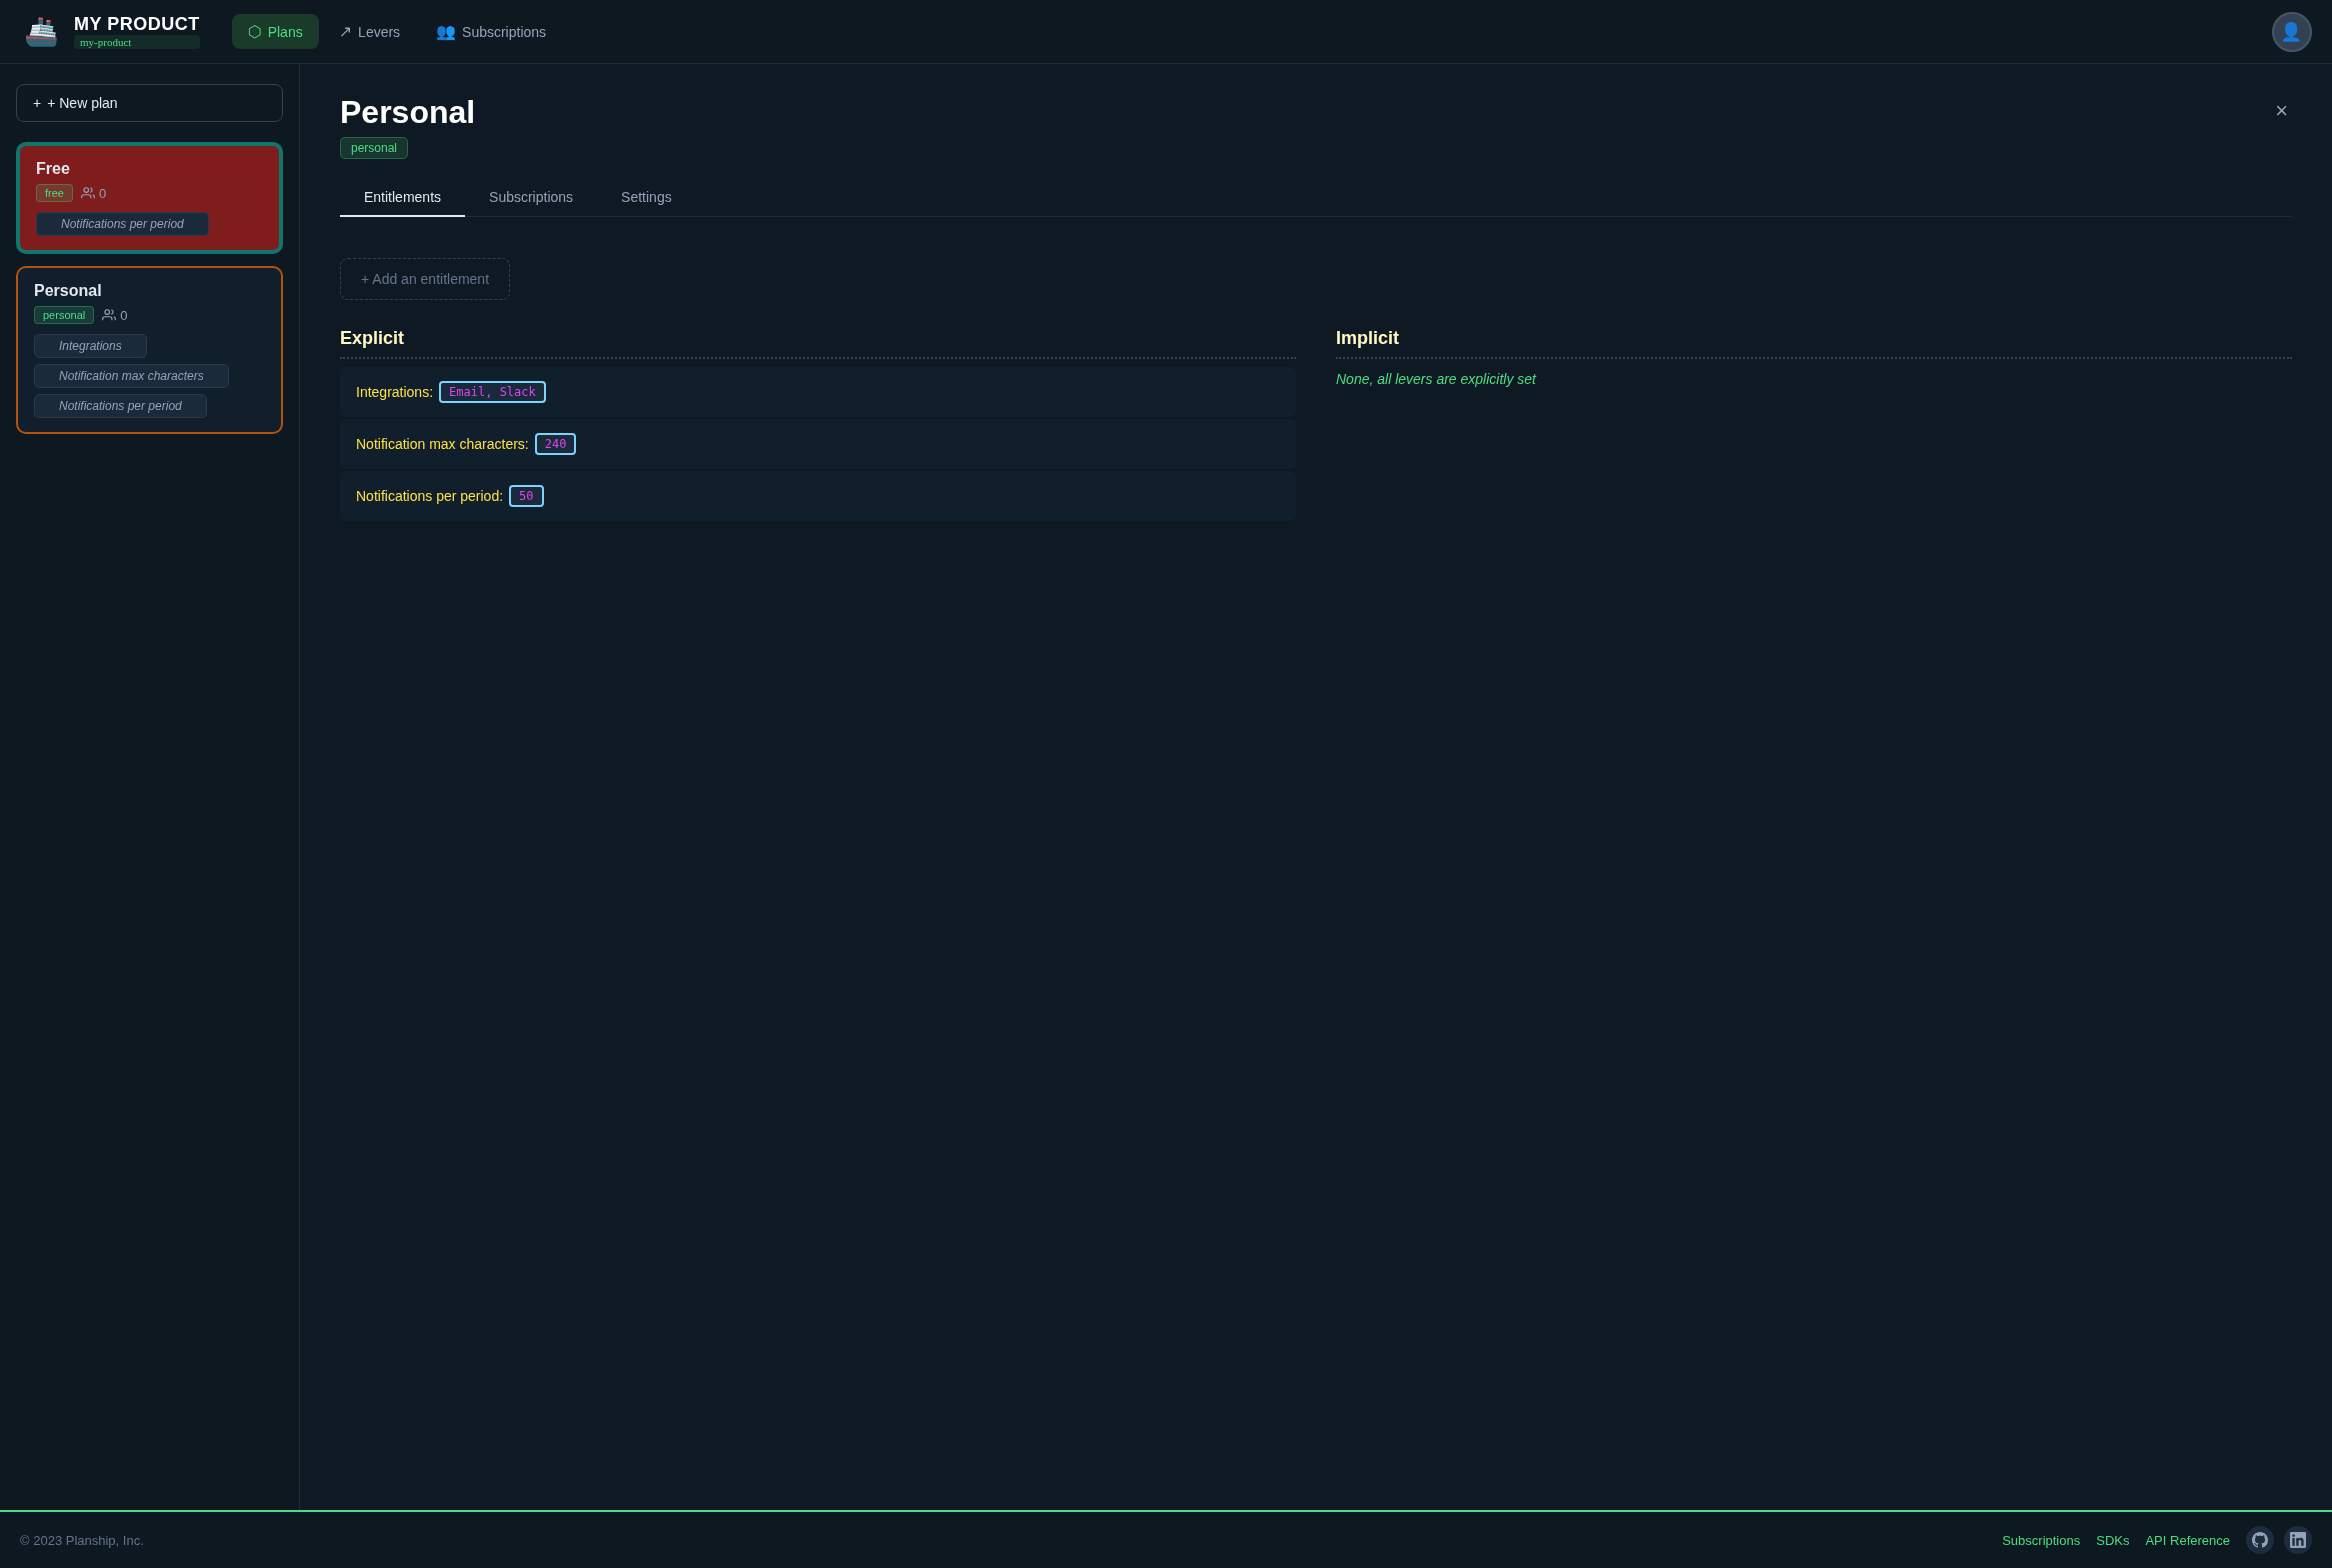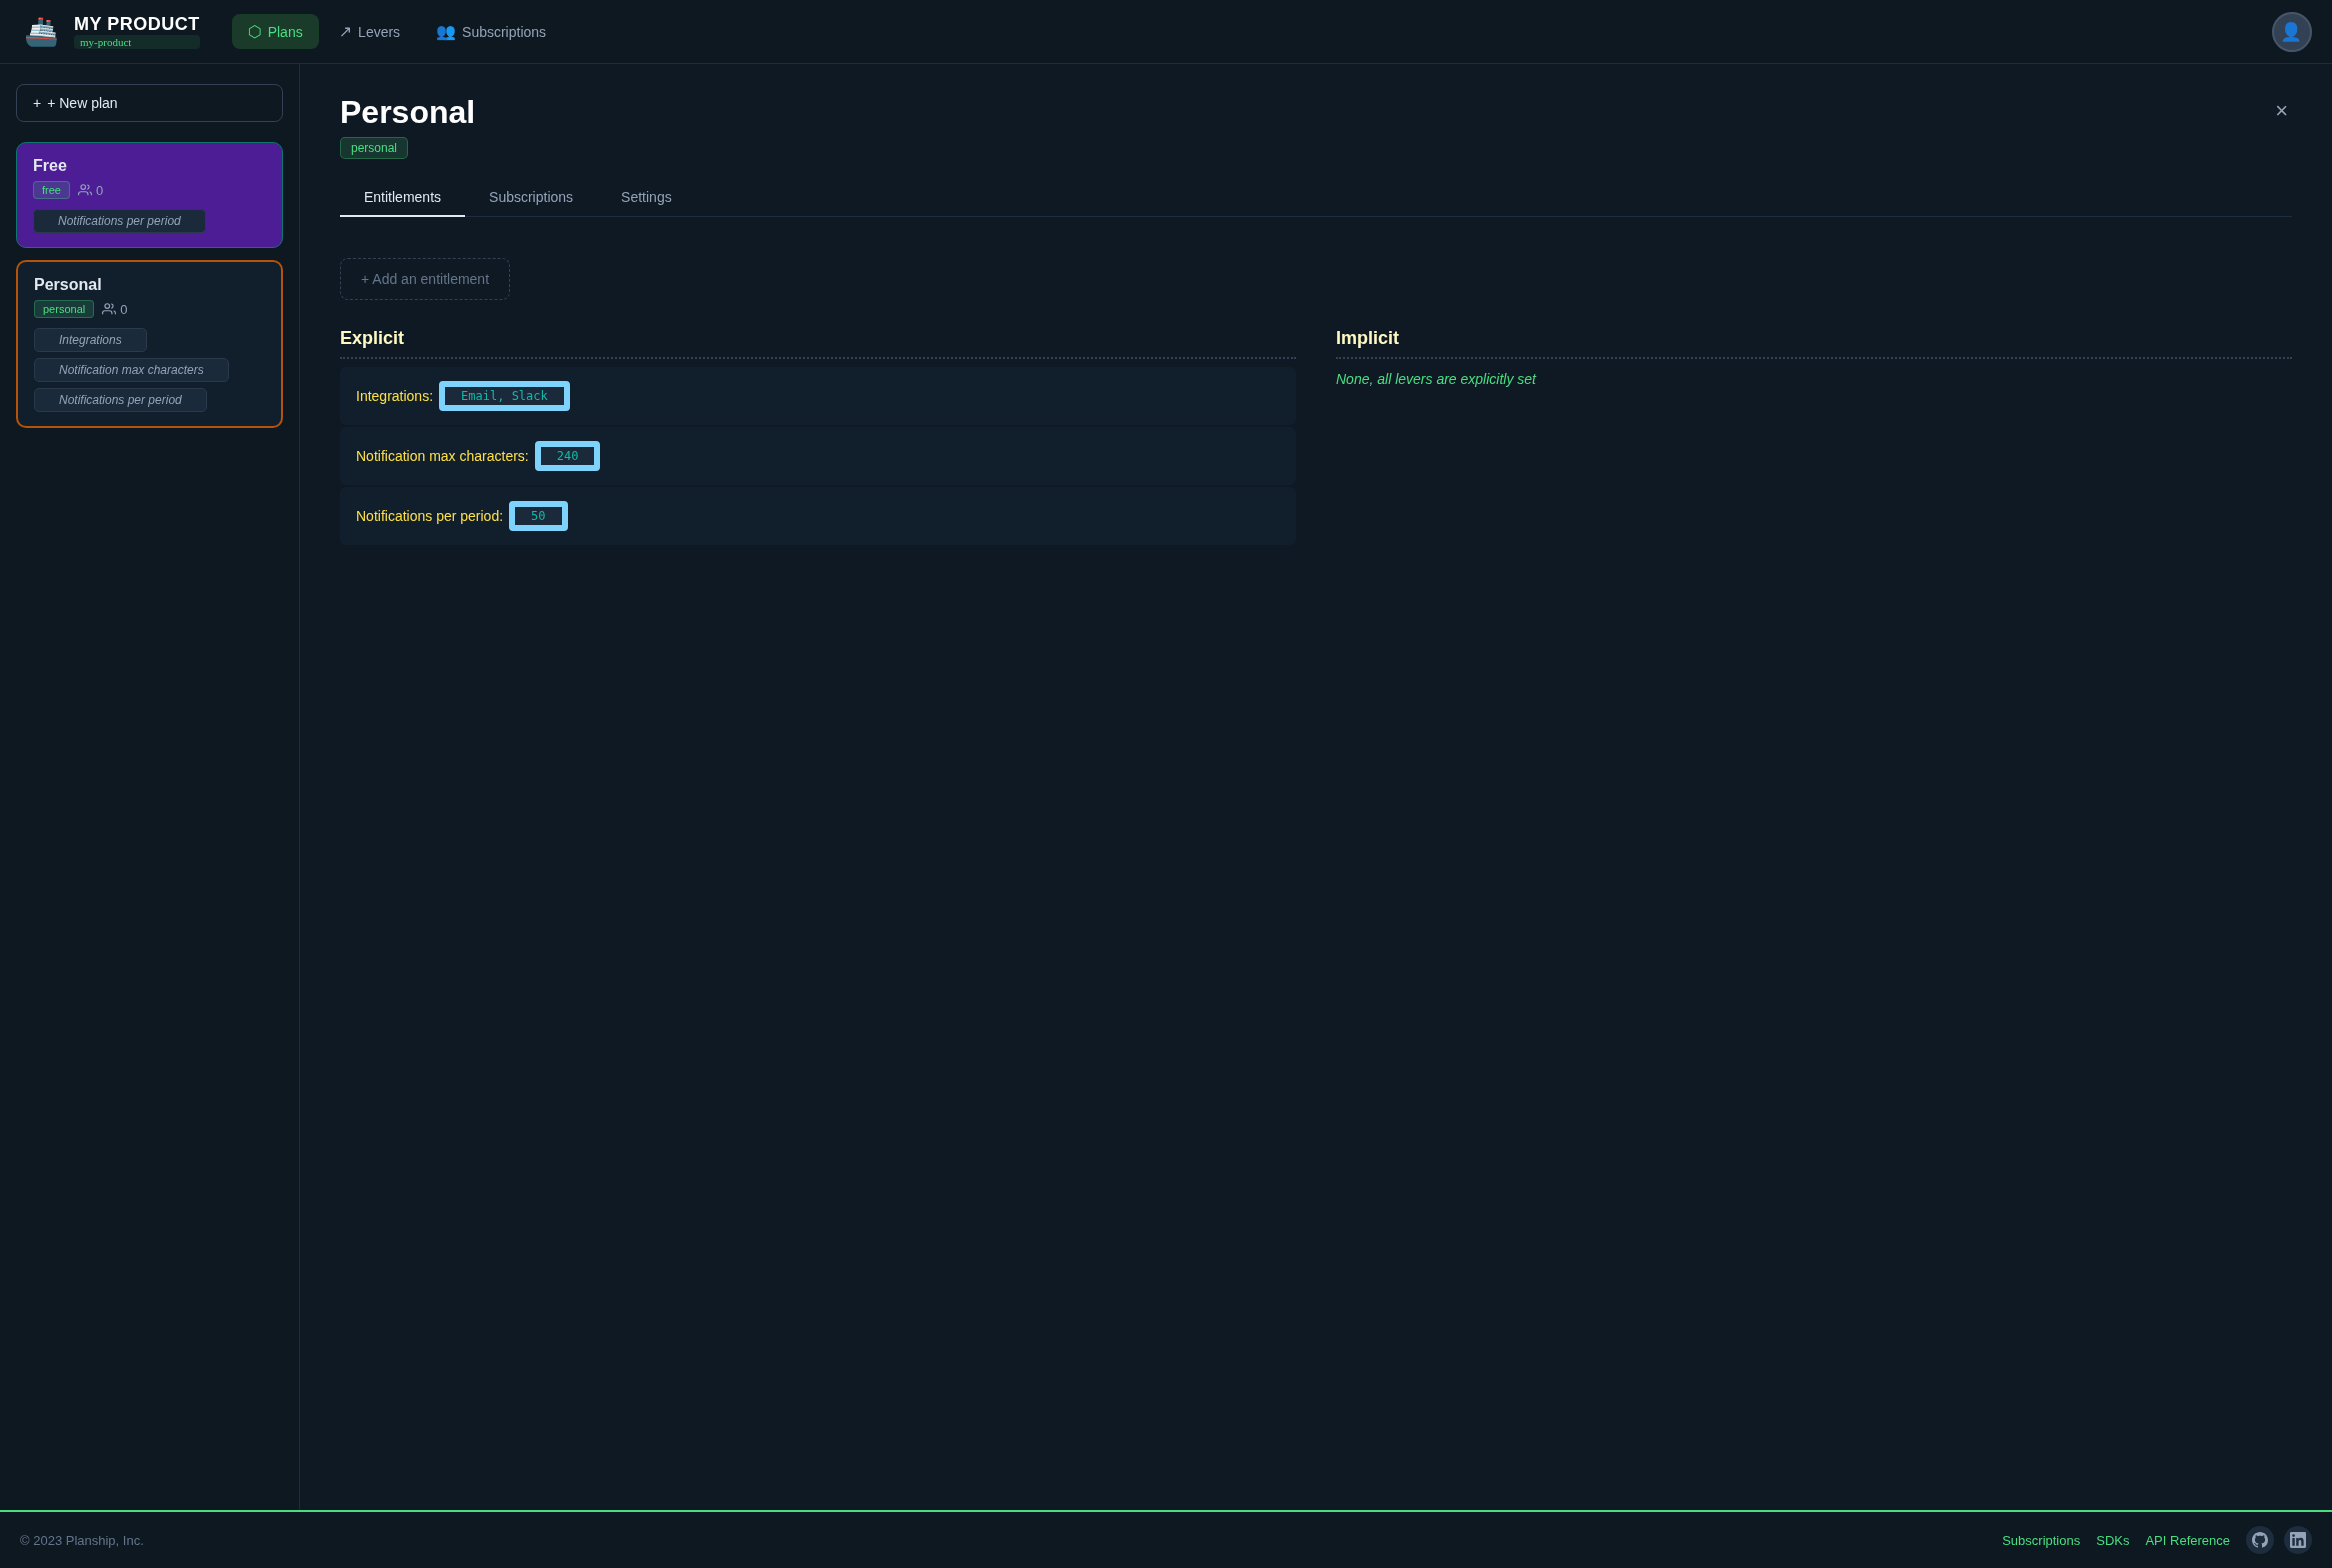--- a/index.html
+++ b/index.html
@@ -120,24 +120,24 @@
       border-radius: 8px;
       background: transparent;
       color: #e2e8f0;
       font-size: 14px;
       font-weight: 500;
       cursor: pointer;
       width: 100%;
       margin-bottom: 8px;
     }
     .plan-card {
-      background: #4c1d95;
+      background: #7f1d1d;
       border-radius: 10px;
       padding: 14px 16px;
-      border: 1px solid #0f766e;
+      border: 4px solid #0f766e;
       cursor: pointer;
     }
     .plan-card.selected {
       border: 2px solid #b45309;
       background: #111f2d;
     }
     .plan-name {
       font-size: 16px;
       font-weight: 600;
       color: #e2e8f0;
@@ -294,25 +294,25 @@
       color: #94a3b8;
       display: flex;
       align-items: center;
       gap: 6px;
     }
     .entitlement-row-label {
       color: #fde047;
     }
     .entitlement-value-tag {
       font-size: 12px;
-      padding: 2px 16px;
+      padding: 2px 8px;
       background: #1a2a3a;
-      border: 6px solid #7dd3fc;
+      border: 2px solid #7dd3fc;
       border-radius: 4px;
-      color: #14b8a6;
+      color: #d946ef;
       font-family: monospace;
     }
     .implicit-text {
       color: #4ade80;
       font-style: italic;
       font-size: 14px;
       margin-top: 12px;
     }
 
     

